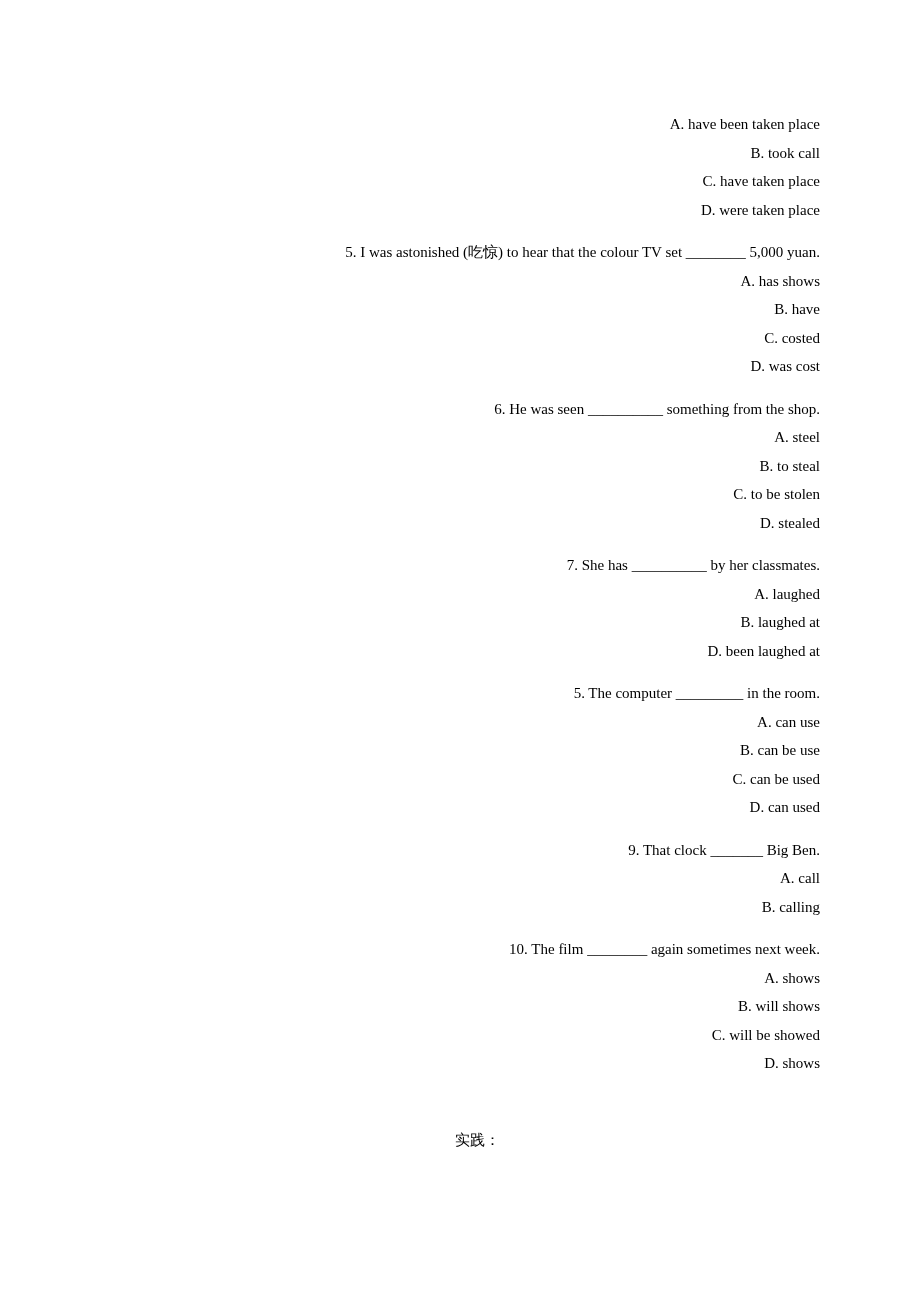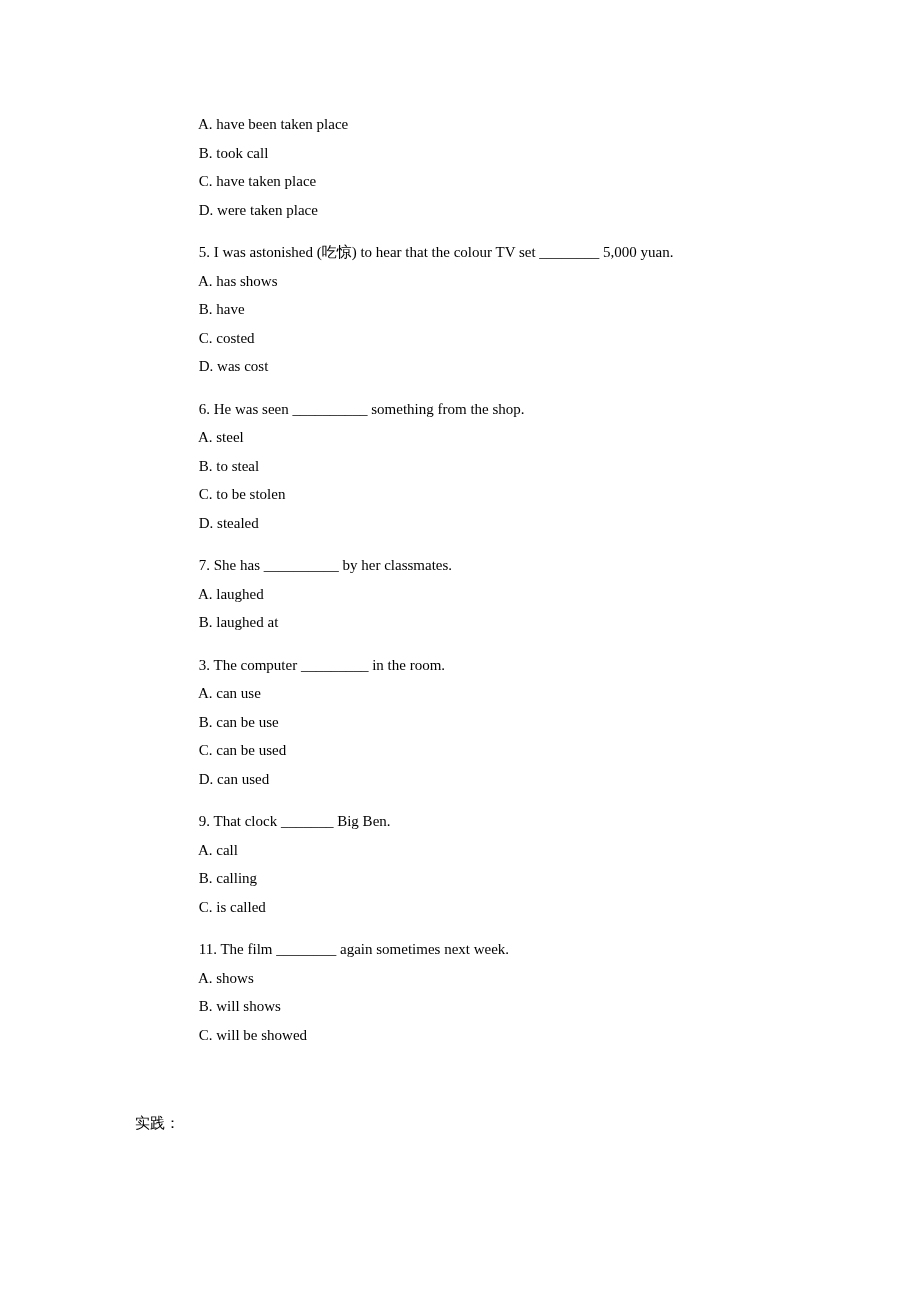--- a/index.html
+++ b/index.html
@@ -13,34 +13,36 @@
     width: 920px;
     height: 1302px;
     box-sizing: border-box;
   }
   .page {
     padding: 110px 100px 60px 135px;
   }
   .question-block {
     margin-top: 14px;
     margin-left: 60px;
+    text-align: right;
   }
   .question-block:first-child {
     margin-top: 0;
   }
   .q-line {
     white-space: pre;
   }
   .opt {
     white-space: pre;
   }
   .footer-label {
-    margin-top: 60px;
+    margin-top: 48px;
     margin-left: 0;
     font-family: "SimSun", serif;
+    text-align: center;
   }
 </style>
 </head>
 <body>
 
 <div class="page">
 
   <div class="question-block">
     <div class="opt"> A. have been taken place</div>
     <div class="opt"> B. took call</div>
@@ -61,39 +63,40 @@
     <div class="opt"> A. steel</div>
     <div class="opt"> B. to steal</div>
     <div class="opt"> C. to be stolen</div>
     <div class="opt"> D. stealed</div>
   </div>
 
   <div class="question-block">
     <div class="q-line"> 7. She has __________ by her classmates.</div>
     <div class="opt"> A. laughed</div>
     <div class="opt"> B. laughed at</div>
+    <div class="opt"> D. been laughed at</div>
   </div>
 
   <div class="question-block">
-    <div class="q-line"> 3. The computer _________ in the room.</div>
+    <div class="q-line"> 5. The computer _________ in the room.</div>
     <div class="opt"> A. can use</div>
     <div class="opt"> B. can be use</div>
     <div class="opt"> C. can be used</div>
     <div class="opt"> D. can used</div>
   </div>
 
   <div class="question-block">
     <div class="q-line"> 9. That clock _______ Big Ben.</div>
     <div class="opt"> A. call</div>
     <div class="opt"> B. calling</div>
-    <div class="opt"> C. is called</div>
   </div>
 
   <div class="question-block">
-    <div class="q-line"> 11. The film ________ again sometimes next week.</div>
+    <div class="q-line"> 10. The film ________ again sometimes next week.</div>
     <div class="opt"> A. shows</div>
     <div class="opt"> B. will shows</div>
     <div class="opt"> C. will be showed</div>
+    <div class="opt"> D. shows</div>
   </div>
 
   <div class="footer-label">实践：</div>
 
 </div>
 
 </body></html>

